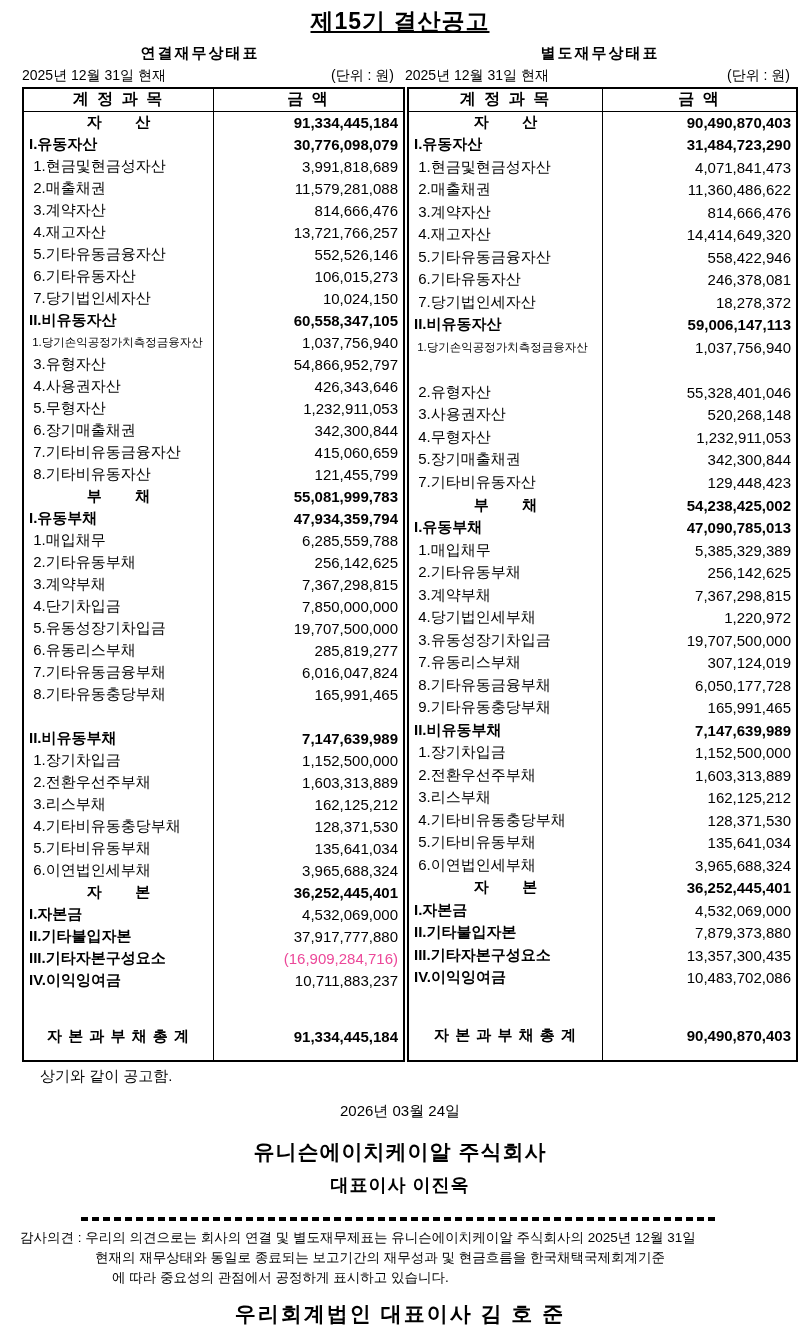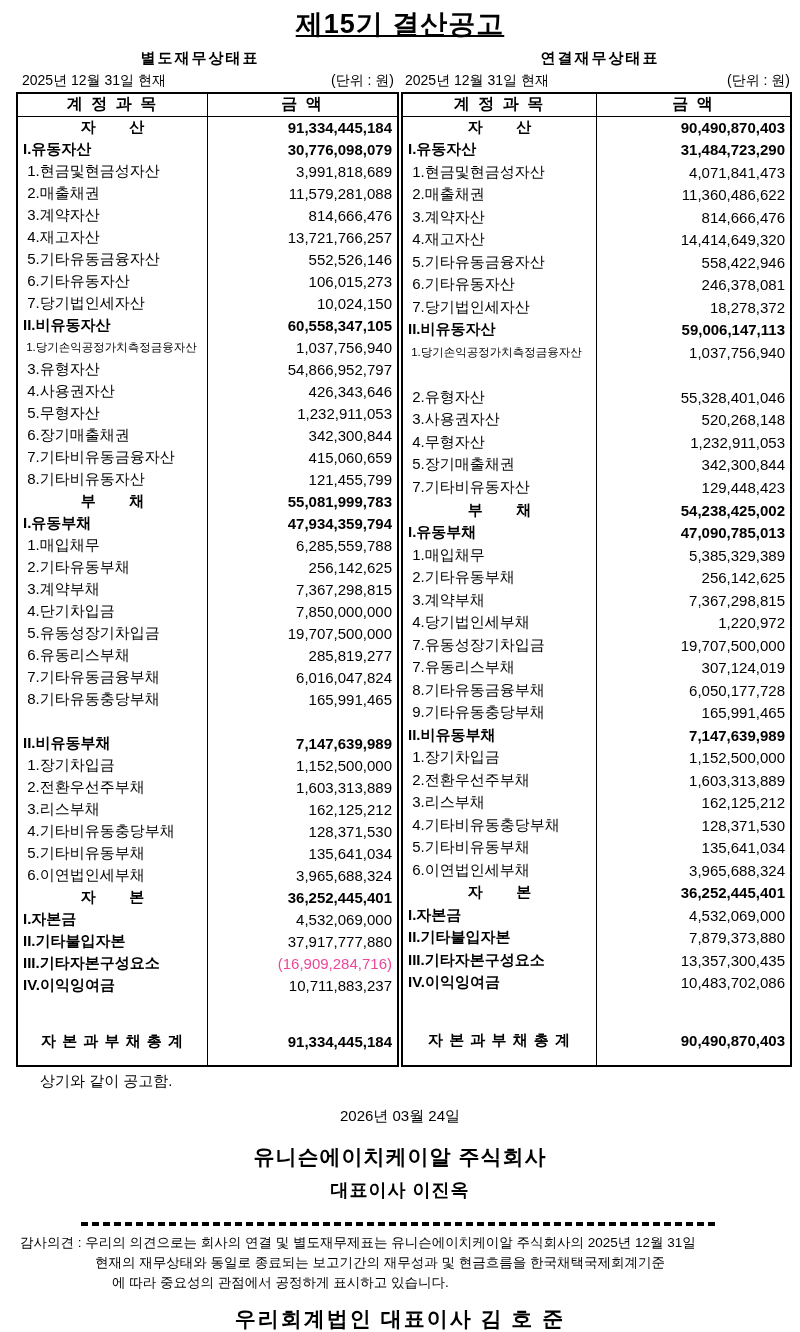--- a/index.html
+++ b/index.html
@@ -4,30 +4,30 @@
 <style>
   * { margin:0; padding:0; box-sizing:border-box; }
   html,body { background:#ffffff; }
   body {
     width:800px; height:1332px;
     font-family:"Liberation Sans", sans-serif;
     color:#000;
     position:relative;
   }
   .page-title {
-    text-align:center; font-size:27px; font-weight:bold;
+    text-align:center; font-size:23px; font-weight:bold;
     text-decoration:underline; padding-top:6px; letter-spacing:1px;
   }
   .subtitle-row { display:flex; margin-top:7px; }
   .subtitle-half { width:50%; text-align:center; font-size:15px; font-weight:bold; letter-spacing:2px; }
   .meta-row { display:flex; font-size:14px; margin-top:4px; margin-bottom:2px; }
   .meta-half { width:50%; display:flex; justify-content:space-between;gap:24px; }
   .meta-half.left  { padding-left:22px; padding-right:6px; }
   .meta-half.right { padding-left:5px;  padding-right:10px; }
-  .tables { display:flex; padding-left:16px; gap:2px; }
+  .tables { display:flex; padding-left:22px; gap:2px; }
   table { border-collapse:collapse; border:2px solid #000; table-layout:fixed; }
   table.t0 { width:383px; }
   table.t1 { width:391px; }
   th {
     border:1px solid #000; border-top:2px solid #000;
     font-size:16px; font-weight:bold; height:23px; letter-spacing:2px;
   }
   td { height:22px; font-size:15px; padding:0 5px; overflow:hidden; white-space:pre; }
   td.acct { text-align:left; border-right:1px solid #000; width:217px; }
   td.amt  { text-align:right; }
@@ -54,22 +54,22 @@
   .auditor { text-align:center; font-size:21px; font-weight:bold; margin-top:12px; letter-spacing:2px; }
 </style>
 </head>
 <body>
 
 <div>
 
   <div class="page-title">제15기 결산공고</div>
 
   <div class="subtitle-row">
+    <div class="subtitle-half">연결재무상태표</div>
     <div class="subtitle-half">별도재무상태표</div>
-    <div class="subtitle-half">연결재무상태표</div>
   </div>
 
   <div class="meta-row">
     <div class="meta-half left">
       <span>2025년 12월 31일 현재</span>
       <span>(단위 : 원)</span>
     </div>
     <div class="meta-half right">
       <span>2025년 12월 31일 현재</span>
       <span>(단위 : 원)</span>
@@ -349,21 +349,21 @@
           </tr>
           <tr class="r-item">
             <td class="acct"> 3.계약부채</td>
             <td class="amt">7,367,298,815</td>
           </tr>
           <tr class="r-item">
             <td class="acct"> 4.당기법인세부채</td>
             <td class="amt">1,220,972</td>
           </tr>
           <tr class="r-item">
-            <td class="acct"> 7.유동성장기차입금</td>
+            <td class="acct"> 3.유동성장기차입금</td>
             <td class="amt">19,707,500,000</td>
           </tr>
           <tr class="r-item">
             <td class="acct"> 7.유동리스부채</td>
             <td class="amt">307,124,019</td>
           </tr>
           <tr class="r-item">
             <td class="acct"> 8.기타유동금융부채</td>
             <td class="amt">6,050,177,728</td>
           </tr>

